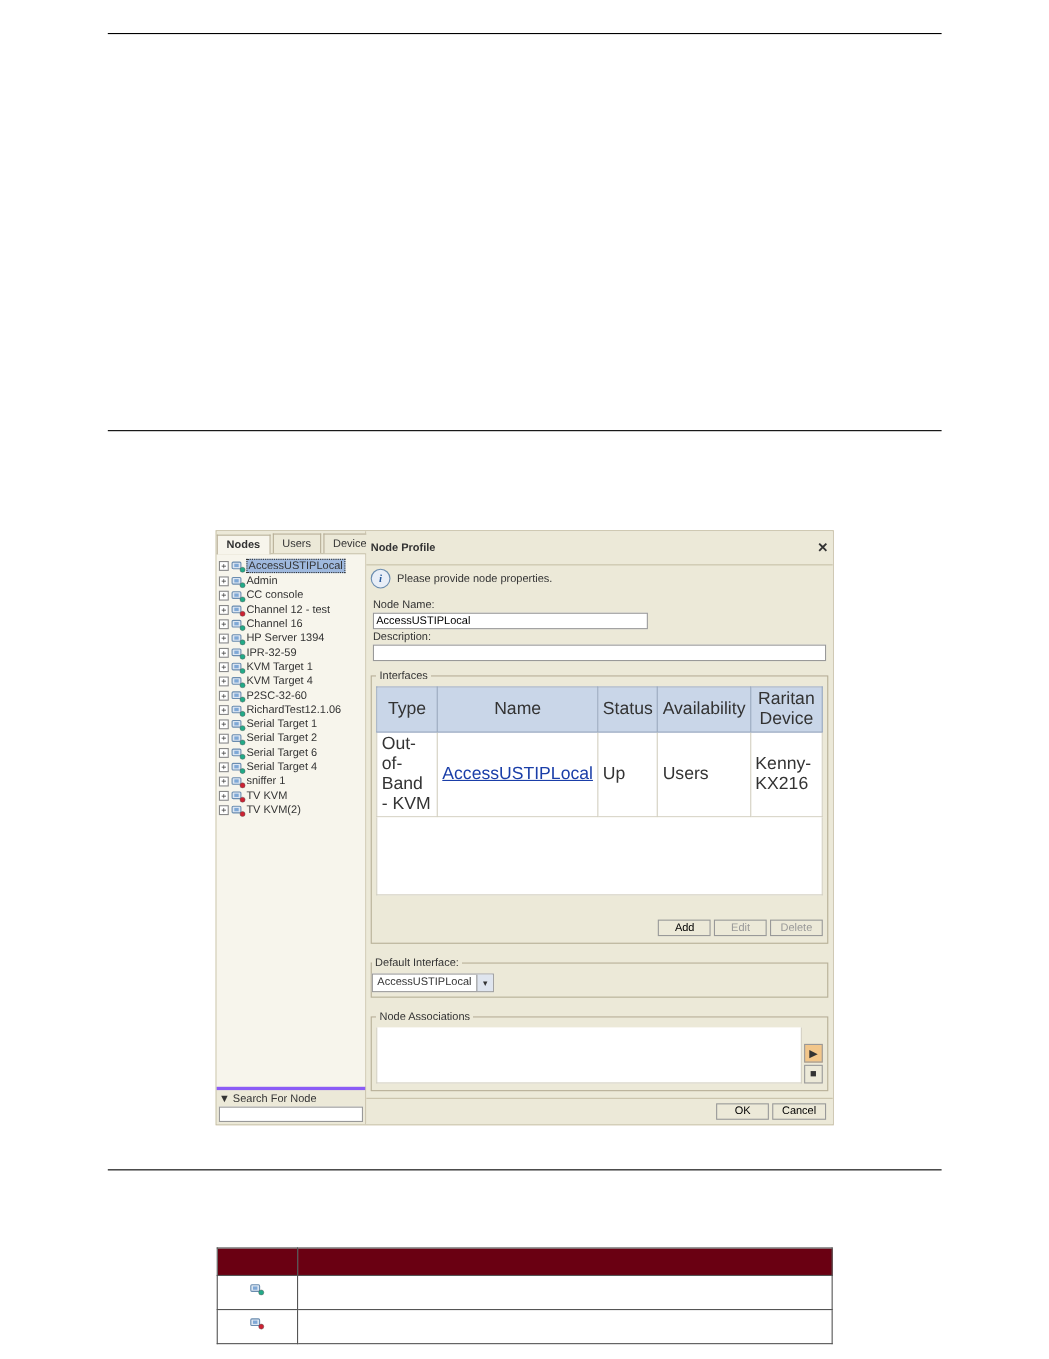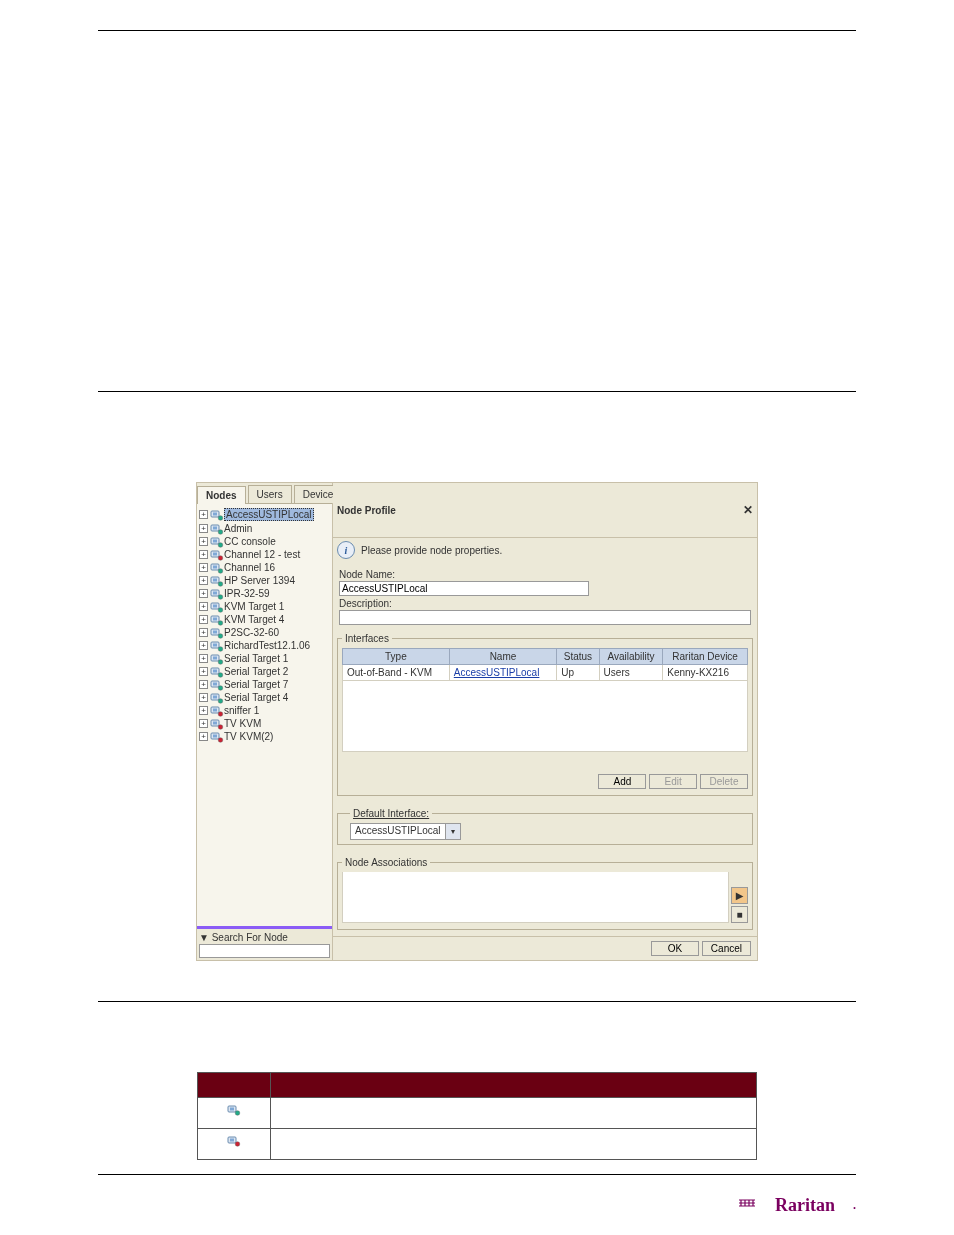--- a/index.html
+++ b/index.html
@@ -124,21 +124,21 @@
     flex: 1;
     display: flex;
     flex-direction: column;
     background: #ece9d8;
   }
   .panel-title {
     display: flex;
     justify-content: space-between;
     align-items: center;
     border-bottom: 1px solid #c8c0a9;
-    padding: 20px 4px;
+    padding: 8px 4px;
     font-weight: bold;
     font-size: 10px;
   }
   .close-x {
     font-family: Arial;
     font-size: 12px;
     cursor: pointer;
   }
   .info-row {
     display: flex;
@@ -181,21 +181,21 @@
     margin: 6px 4px;
     padding: 4px 4px 6px 4px;
   }
   fieldset.group > legend {
     font-size: 10px;
     padding: 0 3px;
   }
   table.grid {
     width: 100%;
     border-collapse: collapse;
-    font-size: 10px;
+    font-size: 16px;
     background: #fff;
   }
   table.grid th {
     background: #c9d6e8;
     border: 1px solid #9aa8bd;
     padding: 2px 4px;
     font-weight: normal;
     text-align: center;
   }
   table.grid td {
@@ -480,21 +480,21 @@
             </div>
             <div class="tree-item">
               <span class="expander">+</span>
               <span class="tree-icon">
                 <svg width="14" height="11" viewBox="0 0 14 11">
                   <rect x="1" y="1" width="8" height="6" rx="1" fill="#dce6f2" stroke="#6a8caf"></rect>
                   <rect x="3" y="2.5" width="4" height="3" fill="#7fa8d6"></rect>
                   <circle cx="10.5" cy="8" r="2.3" fill="#2a8" stroke="#555" stroke-width="0.4"></circle>
                 </svg>
               </span>
-              <span class="tree-label">Serial Target 7</span>
+              <span class="tree-label">Serial Target 6</span>
             </div>
             <div class="tree-item">
               <span class="expander">+</span>
               <span class="tree-icon">
                 <svg width="14" height="11" viewBox="0 0 14 11">
                   <rect x="1" y="1" width="8" height="6" rx="1" fill="#dce6f2" stroke="#6a8caf"></rect>
                   <rect x="3" y="2.5" width="4" height="3" fill="#7fa8d6"></rect>
                   <circle cx="10.5" cy="8" r="2.3" fill="#2a8" stroke="#555" stroke-width="0.4"></circle>
                 </svg>
               </span>
@@ -579,21 +579,21 @@
           </tbody>
             </table>
           <div class="grid-body"></div>
           <div class="btn-row">
             <button class="btn">Add</button>
             <button class="btn" disabled="">Edit</button>
             <button class="btn" disabled="">Delete</button>
           </div>
         </fieldset>
 
-        <fieldset class="group" style="padding:4px 12px;text-decoration:underline;">
+        <fieldset class="group" style="padding:4px 0;">
           <legend>Default Interface:</legend>
           <span class="select-wrap">
             <span class="sel-val">AccessUSTIPLocal</span>
             <span class="sel-btn">▾</span>
           </span>
         </fieldset>
 
         <fieldset class="group">
           <legend>Node Associations</legend>
           <div style="display:flex; align-items:stretch;">

